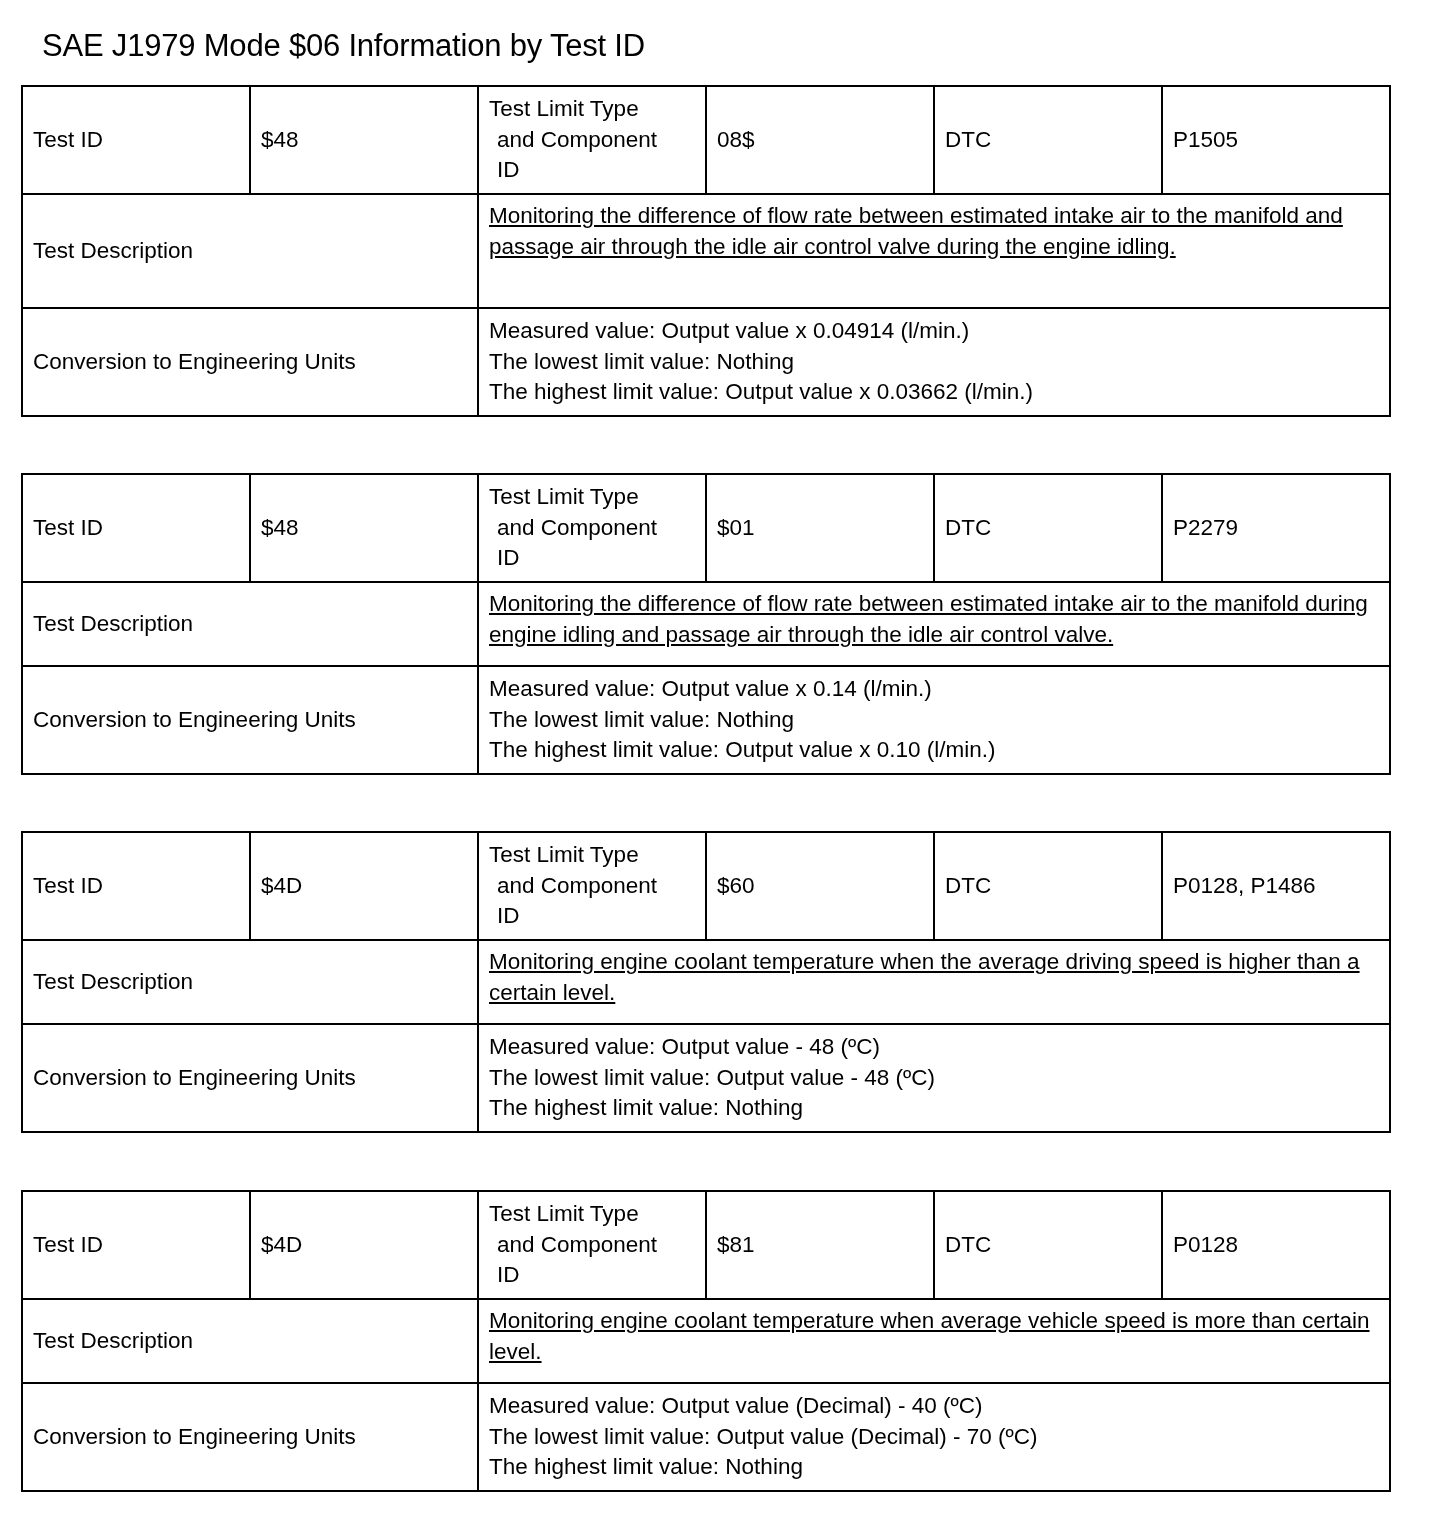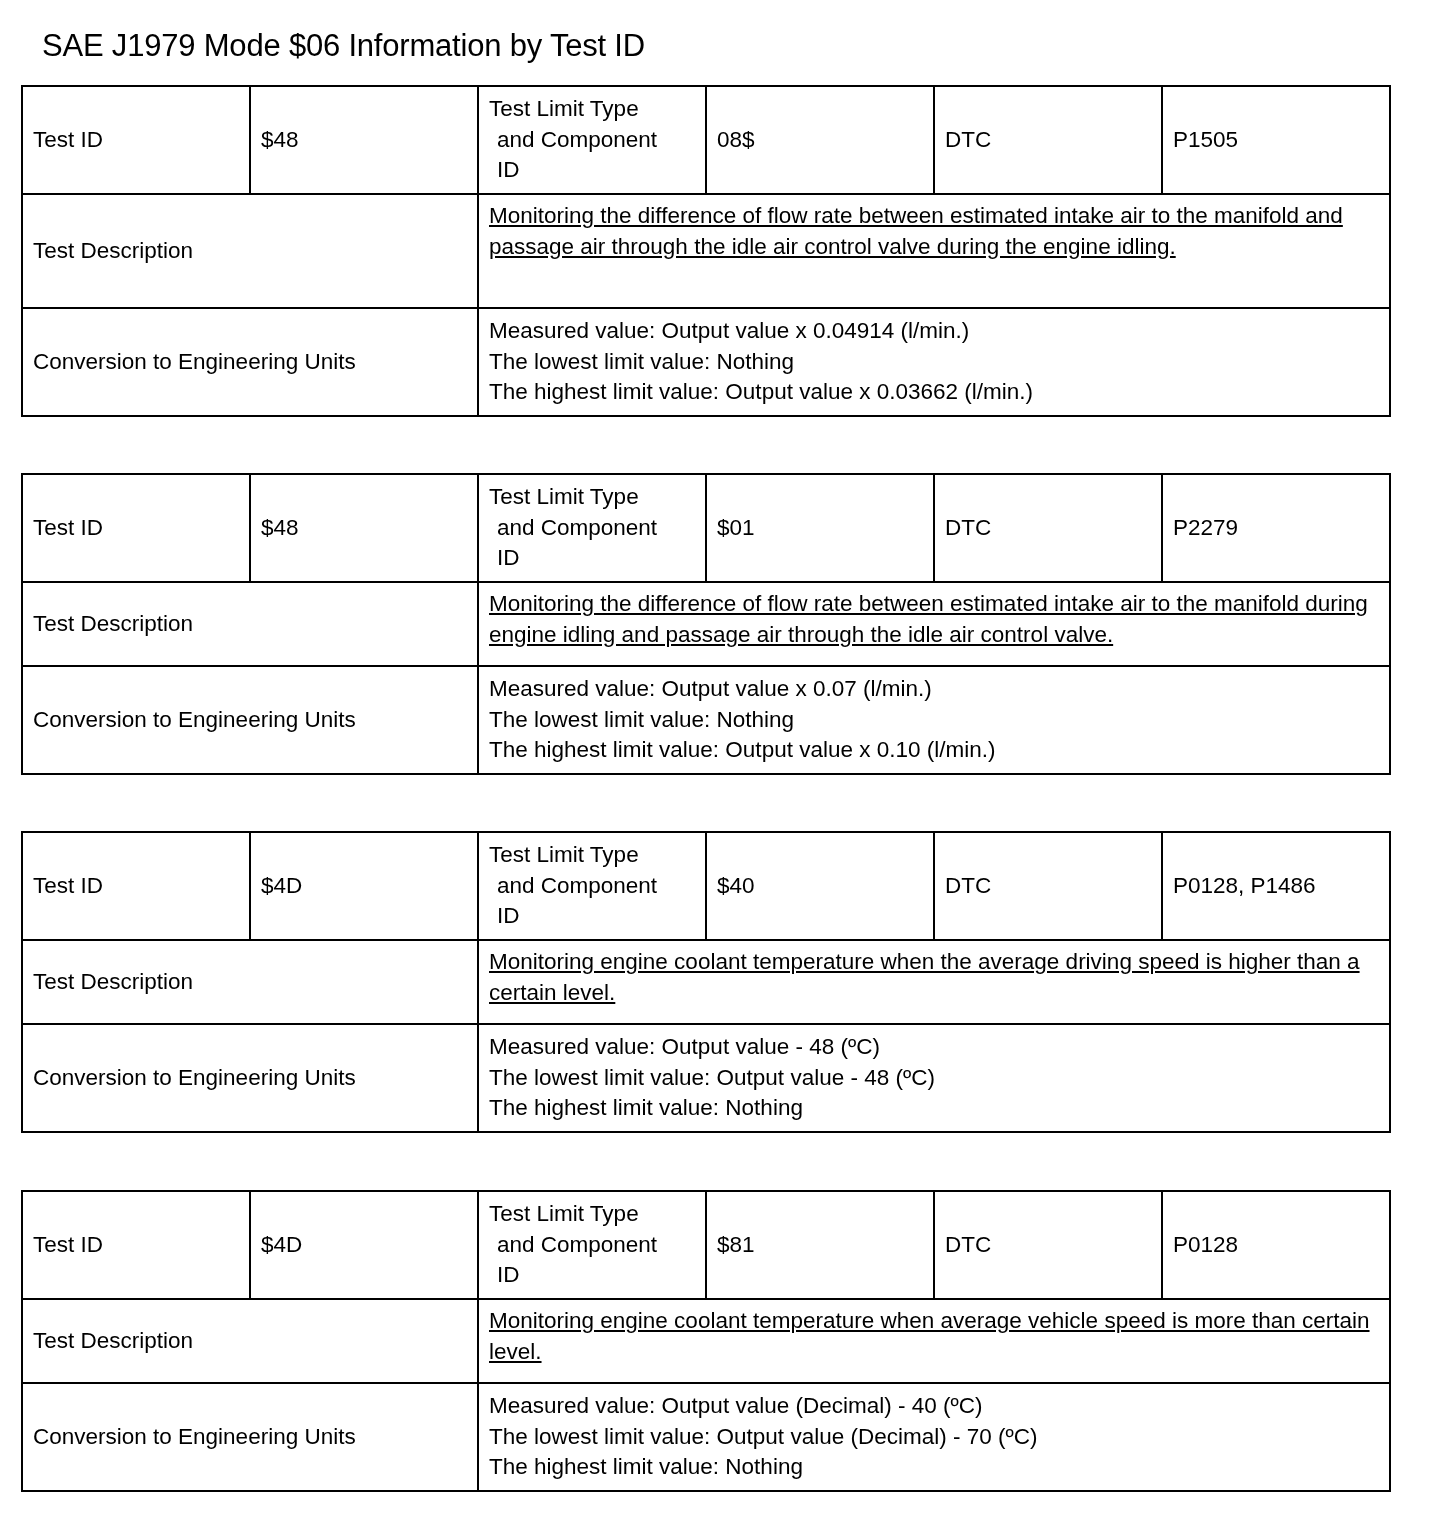--- a/index.html
+++ b/index.html
@@ -93,21 +93,21 @@
     <td>DTC</td>
     <td>P2279</td>
   </tr>
   <tr class="row-desc2">
     <td colspan="2">Test Description</td>
     <td colspan="4" class="wrap">Monitoring the difference of flow rate between estimated intake air to the manifold during engine idling and passage air through the idle air control valve.</td>
   </tr>
   <tr class="row-conv">
     <td colspan="2">Conversion to Engineering Units</td>
     <td colspan="4">
-      <span class="line">Measured value: Output value x 0.07 (l/min.)</span>
+      <span class="line">Measured value: Output value x 0.14 (l/min.)</span>
       <span class="line">The lowest limit value: Nothing</span>
       <span class="line">The highest limit value: Output value x 0.10 (l/min.)</span>
     </td>
   </tr>
 </tbody>
   </table>
 
 <table class="tid" style="top:831px">
   <colgroup>
       <col>
@@ -119,21 +119,21 @@
     </colgroup>
   <tbody>
       <tr class="row-head">
     <td>Test ID</td>
     <td>$4D</td>
     <td class="lbl-limit">
       <span>Test Limit Type</span>
       <span class="ind">and Component</span>
       <span class="ind">ID</span>
     </td>
-    <td>$40</td>
+    <td>$60</td>
     <td>DTC</td>
     <td>P0128, P1486</td>
   </tr>
   <tr class="row-desc2">
     <td colspan="2">Test Description</td>
     <td colspan="4" class="wrap">Monitoring engine coolant temperature when the average driving speed is higher than a certain level.</td>
   </tr>
   <tr class="row-conv">
     <td colspan="2">Conversion to Engineering Units</td>
     <td colspan="4">

